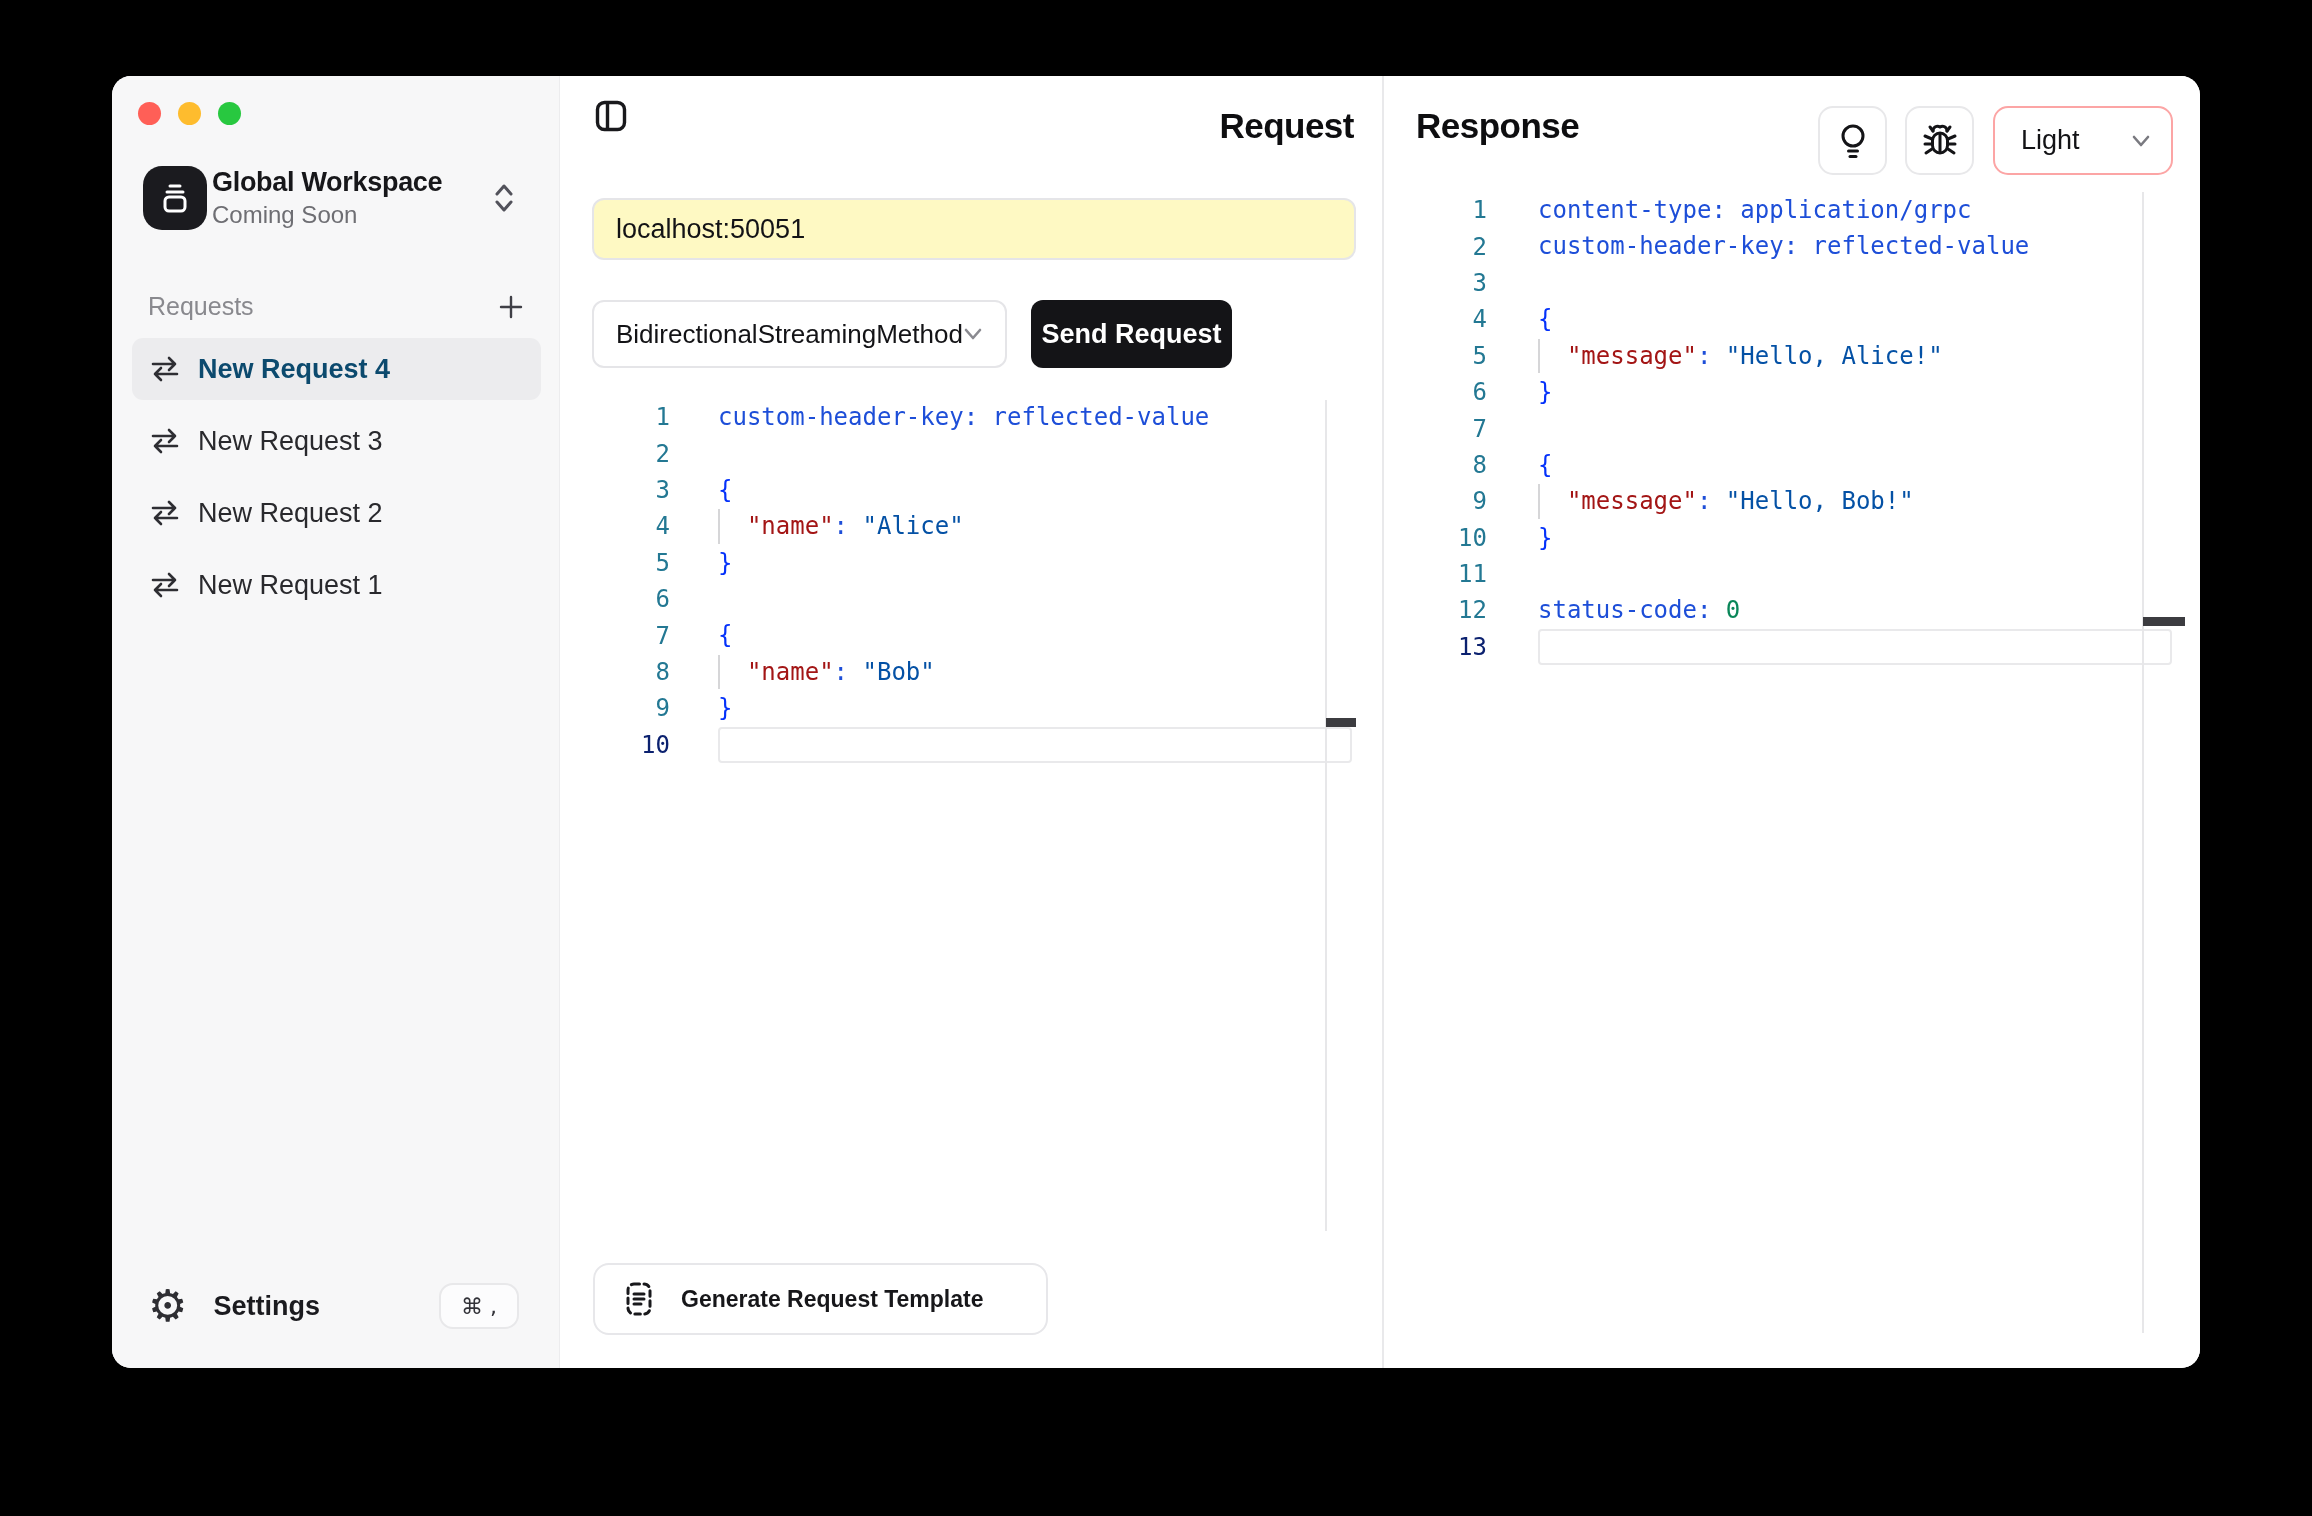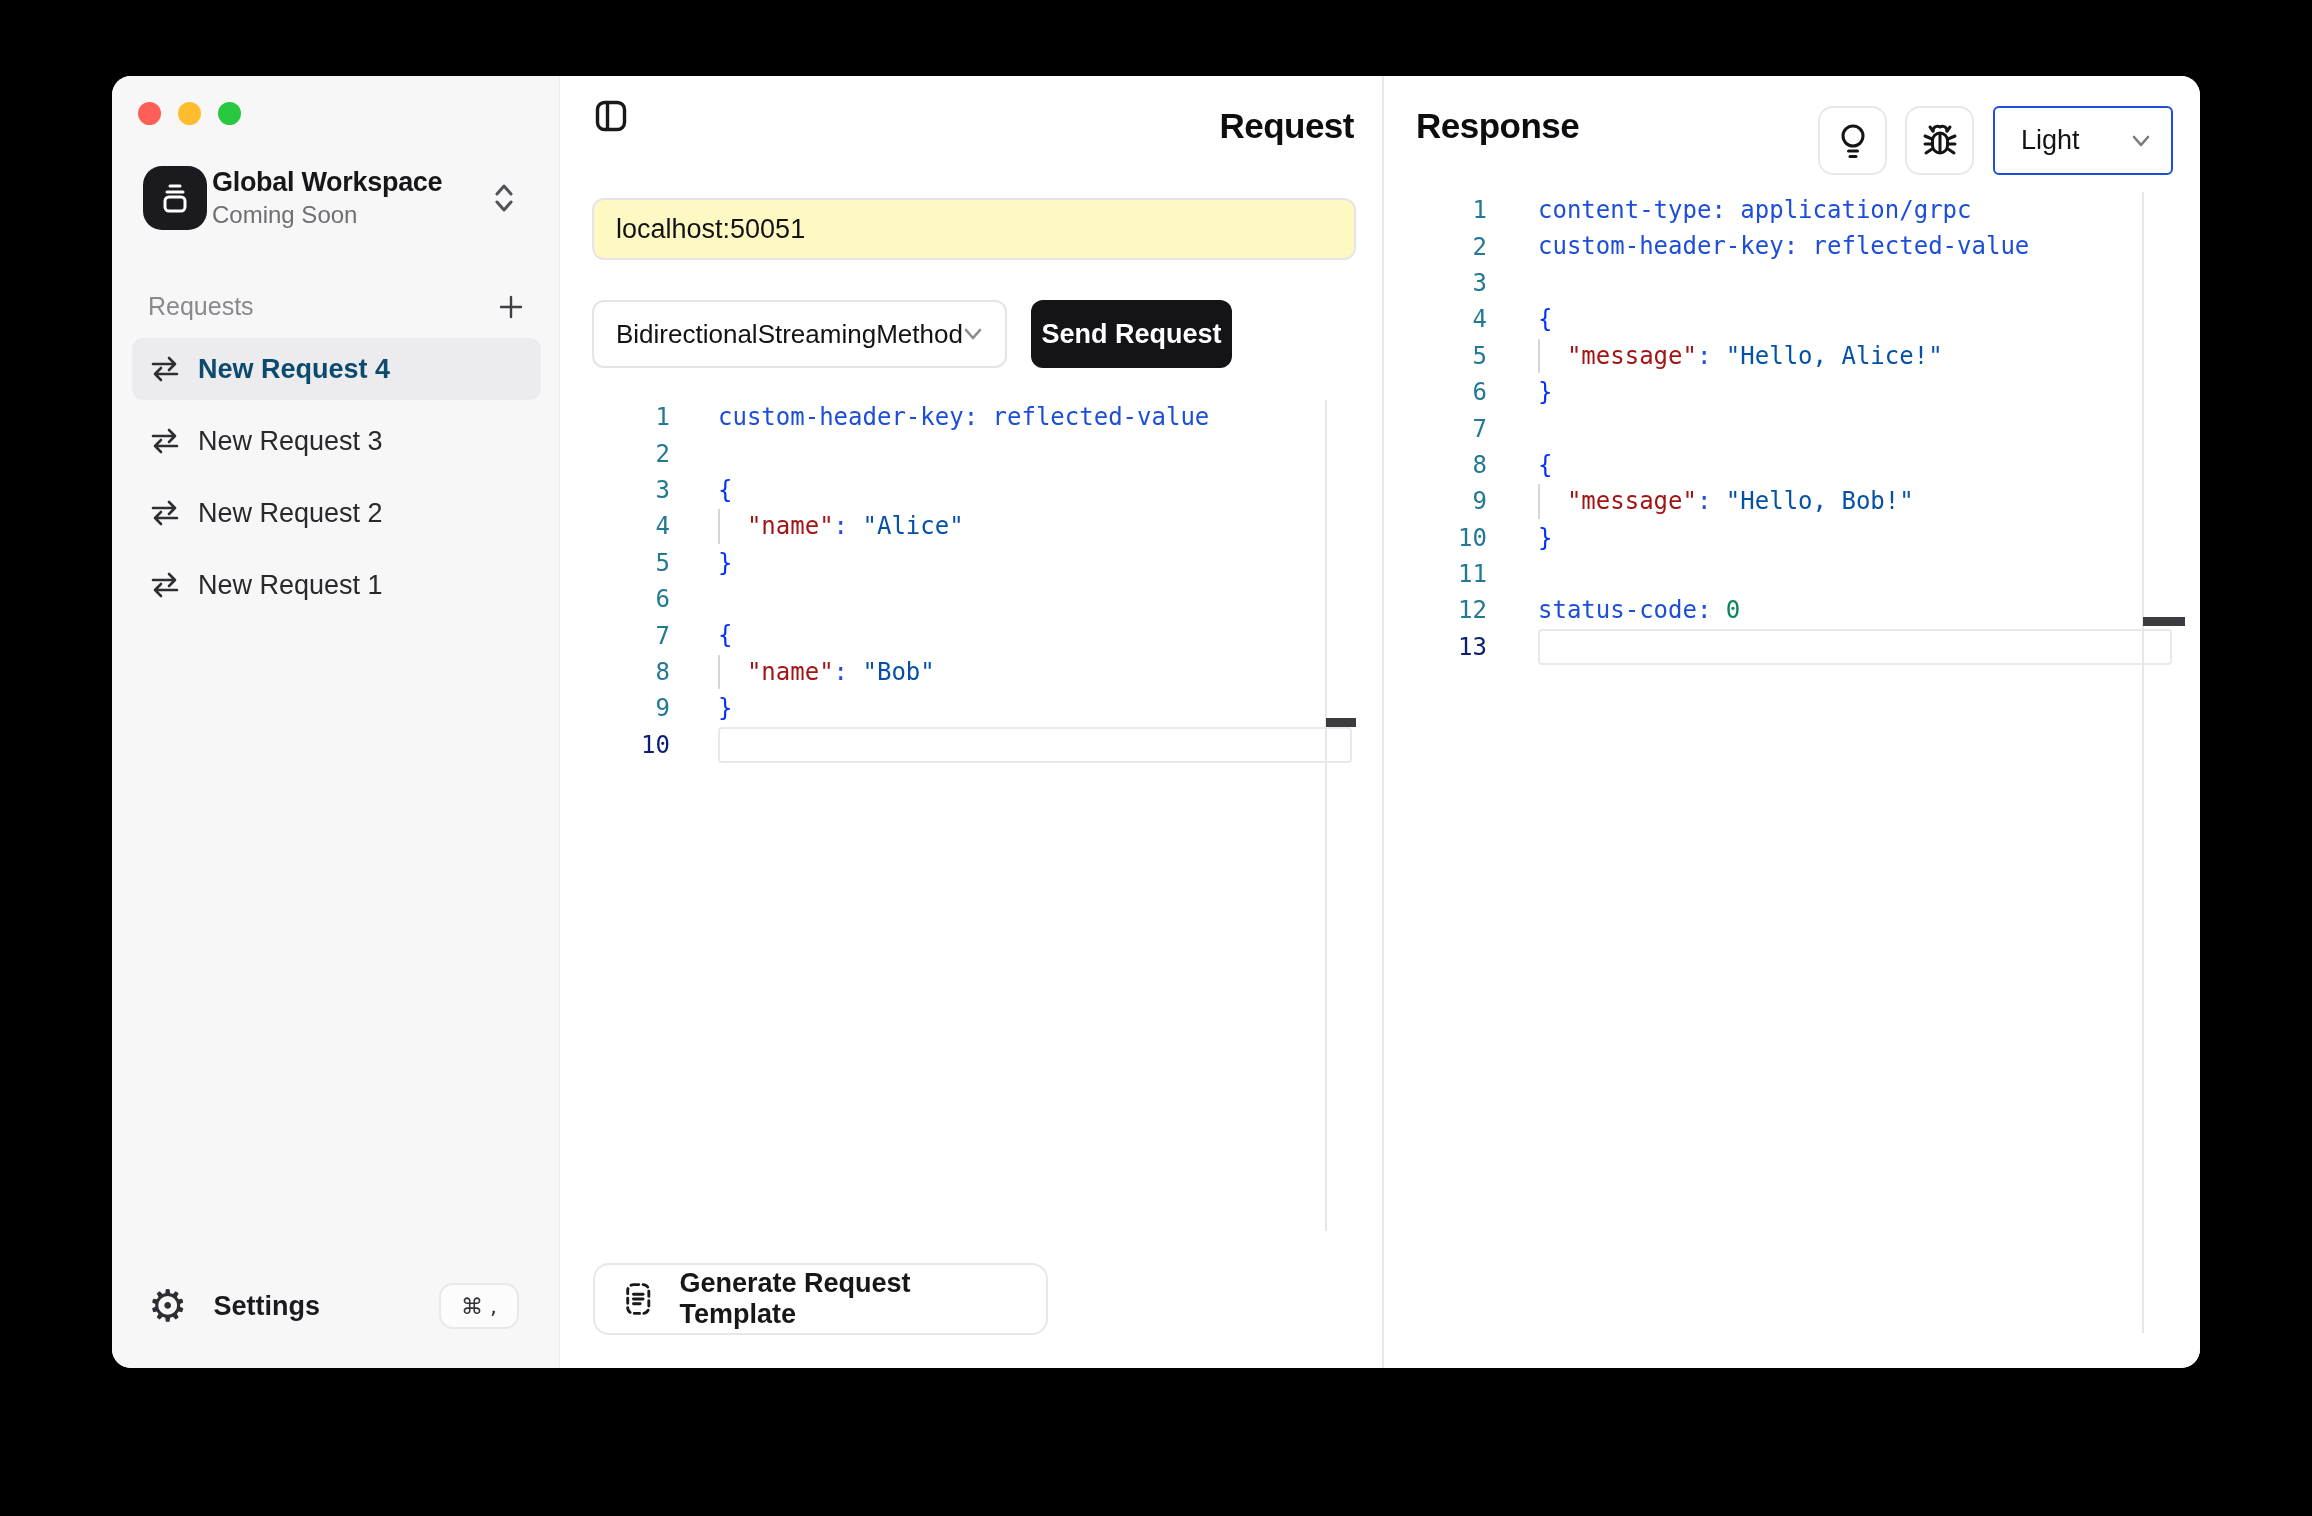--- a/index.html
+++ b/index.html
@@ -62,29 +62,29 @@
   .method-select { width:492px; height:68px; border:2px solid #e5e5e8; border-radius:12px;
                    display:flex; align-items:center; padding:0 22px; background:#fff; }
   .method-label { font-size:26px; color:#131316; flex:1; }
   .send-btn { margin-left:24px; width:248px; height:68px; background:#141417; border-radius:12px;
               display:flex; align-items:center; justify-content:center;
               color:#fff; font-size:27px; font-weight:700; }
 
   .generate-btn { position:absolute; left:33px; top:1187px; width:455px; height:72px;
                   border:2px solid #e7e7ea; border-radius:16px; background:#fff;
                   display:flex; align-items:center; padding:0 26px; }
-  .generate-label { margin-left:24px; font-size:27px; font-weight:700; color:#17171a; }
+  .generate-label { margin-left:24px; font-size:23px; font-weight:700; color:#17171a; }
 
   .resp-header { position:absolute; left:0; right:0; top:30px; height:70px;padding-left:30px; }
   .response-panel .panel-title { position:absolute; left:32px; top:0; }
   .icon-btn { position:absolute; top:0; width:69px; height:69px; border:2px solid #e8e8ea;
               border-radius:15px; background:#fff; display:flex; align-items:center; justify-content:center; }
   .btn-bulb { left:434px; } .btn-bug { left:521px; }
   .theme-select { position:absolute; left:609px; top:0; width:180px; height:69px;
-                  border:2px solid #1d4ed8; border-radius:6px; background:#fff;
+                  border:2px solid #fca5a5; border-radius:15px; background:#fff;
                   display:flex; align-items:center; padding:0 20px 0 26px;gap:48px; }
   .theme-label { font-size:27px; color:#131316; flex:1; }
 
   
   .editor { position:absolute; left:0; right:0; font-family:"DejaVu Sans Mono", monospace; font-size:24px; }
   .request-panel .editor { top:323px; }
   .response-panel .editor { top:116px; }
   .ed-line { display:flex; height:36.4px; align-items:center; white-space:pre; }
   .gutter { flex:none; text-align:right; color:#237893; }
   .request-panel .gutter { width:110px; }

